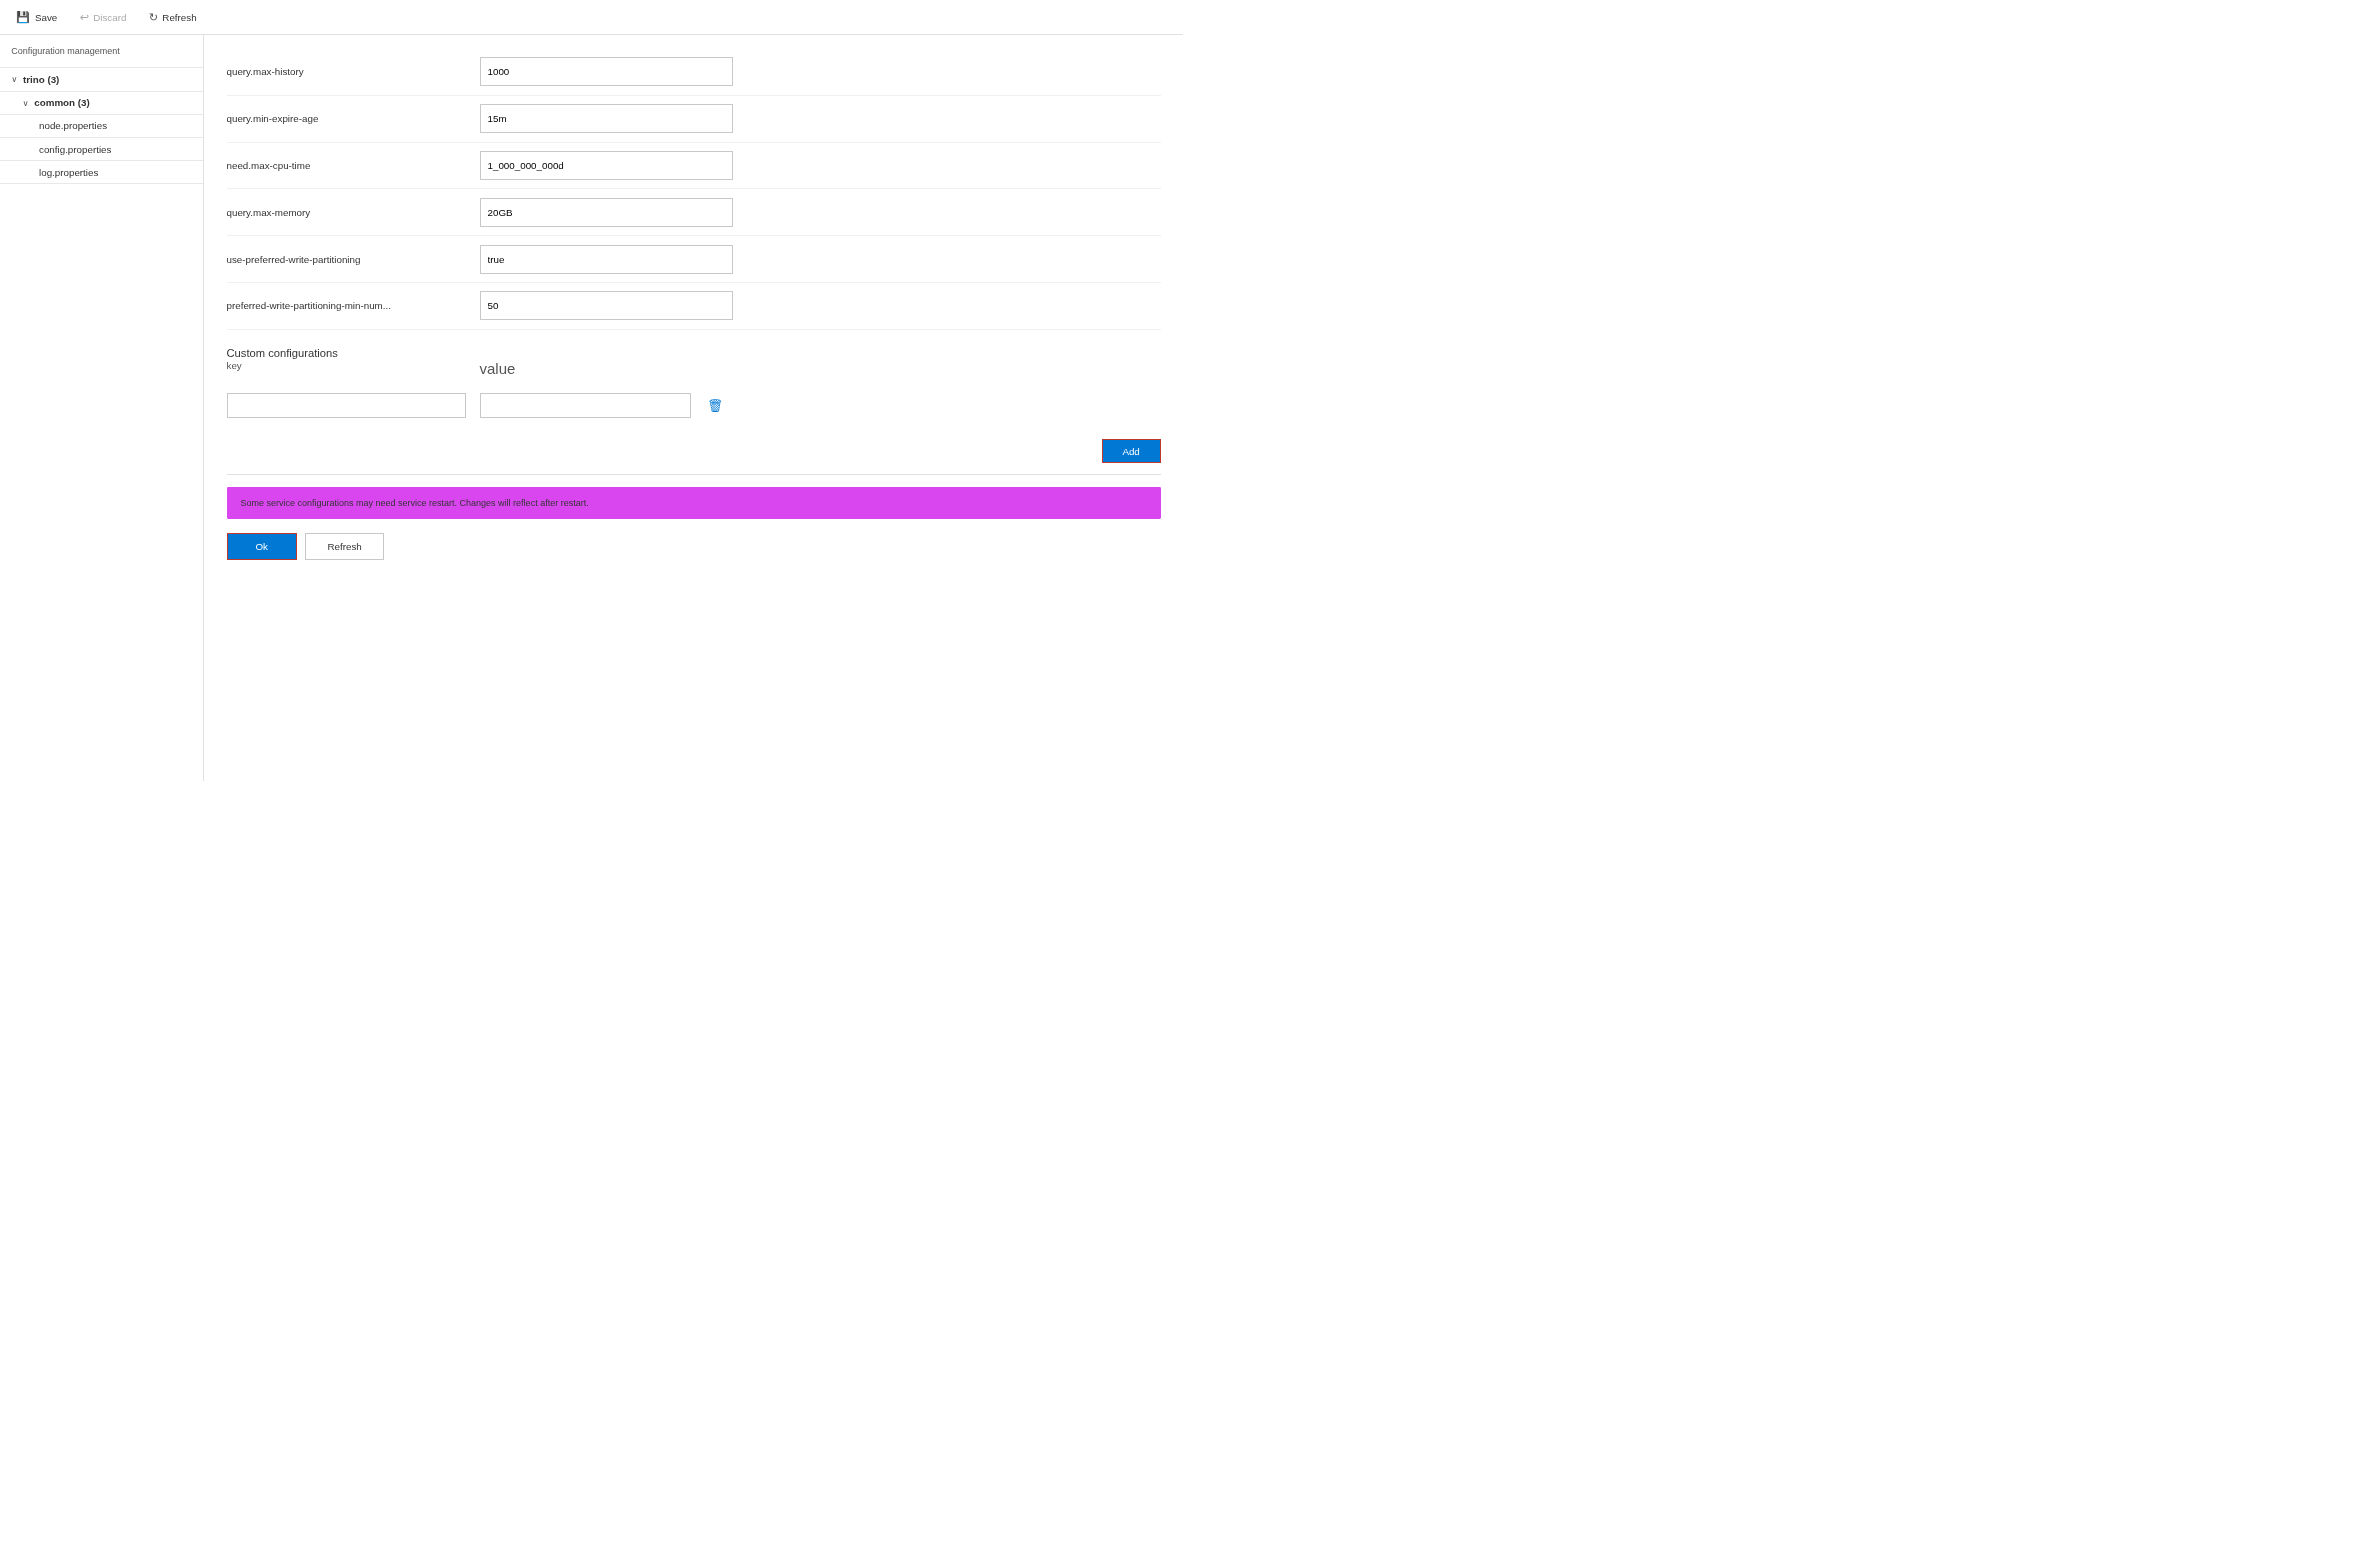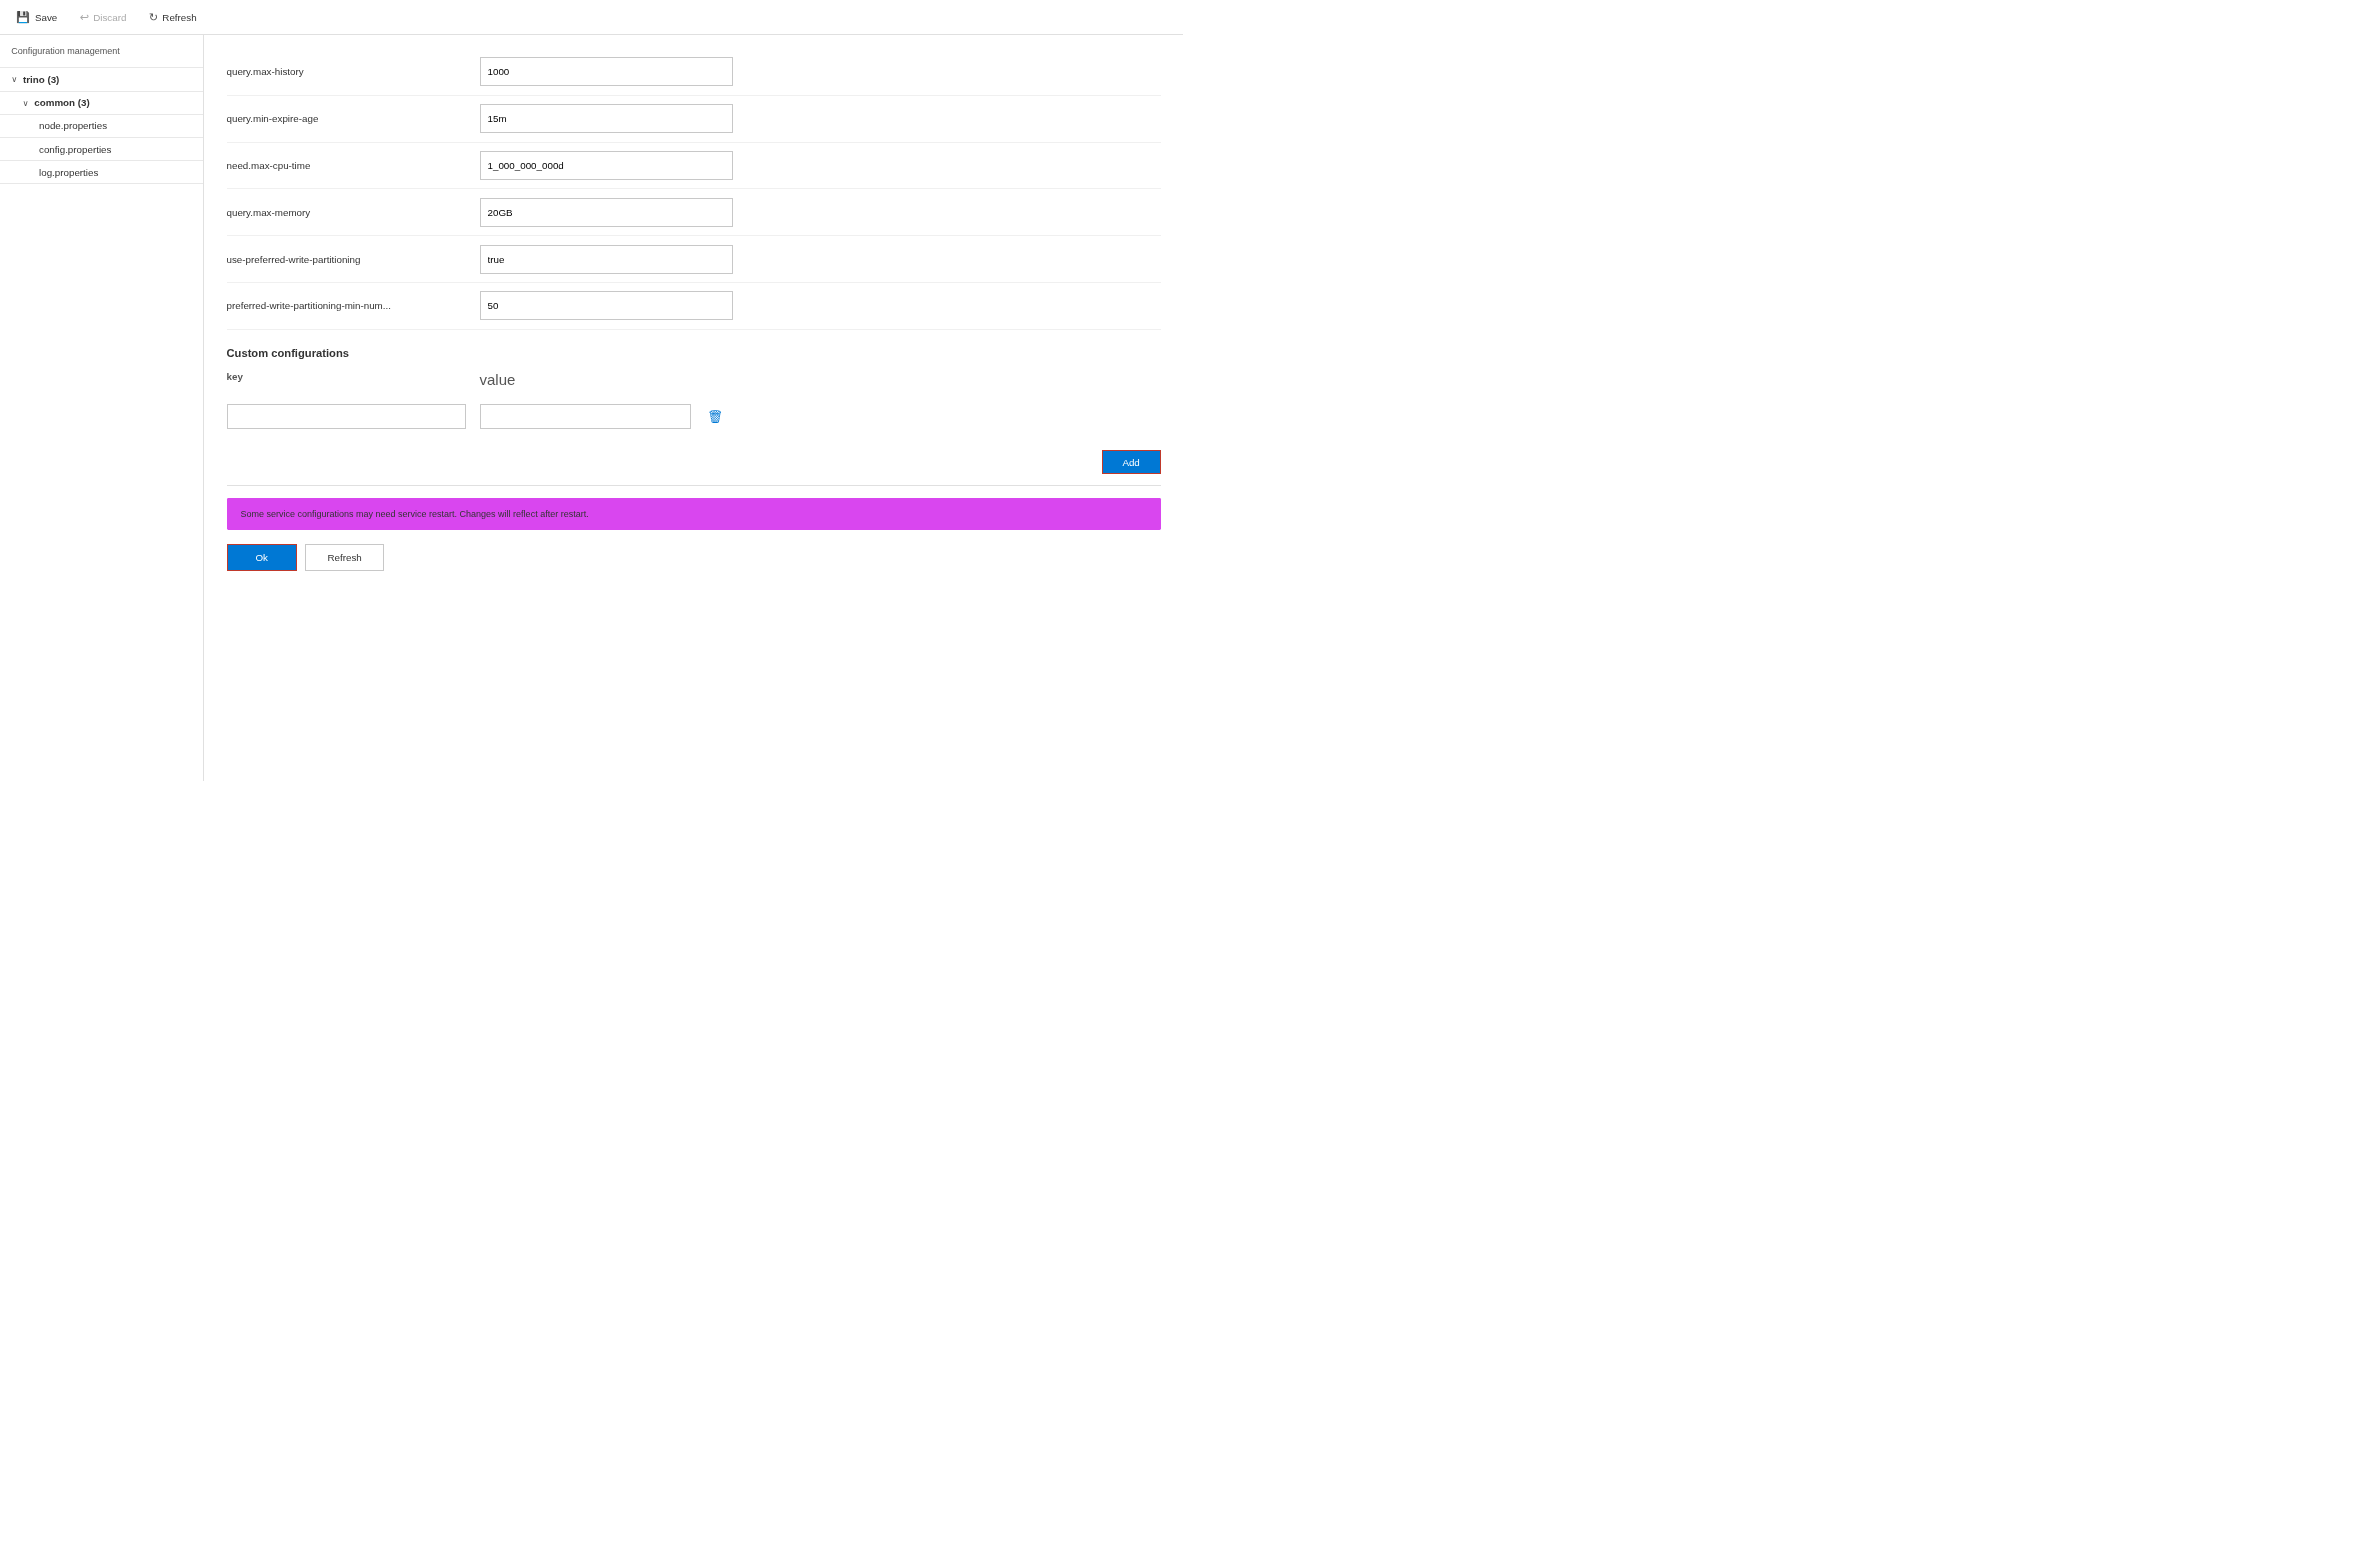--- a/index.html
+++ b/index.html
@@ -100,34 +100,34 @@
       max-width: 253px;
       height: 29px;
       border: 0.7px solid #c8c8c8;
       padding: 2.8px 7px;
       font-size: 9.8px;
       outline: none;
       background: #fff;
     }
     .section-title {
       font-size: 11.2px;
-      font-weight: 700;
-      margin: 17px 0 12px 0;
+      font-weight: 400;
+      margin: 17px 0 1px 0;
     }
     .custom-config-header {
       display: flex;
       gap: 14px;
       margin-bottom: 5.6px;
       padding-bottom: 5.6px;
     }
     .custom-config-header .col-key {
       width: 239px;
       font-size: 9.8px;
       color: #555;
-      font-weight: 700;
+      font-weight: 400;
     }
     .custom-config-header .col-value {
       font-size: 15px;
       color: #555;
       font-weight: 400;
     }
     .custom-config-row {
       display: flex;
       align-items: center;
       gap: 14px;

